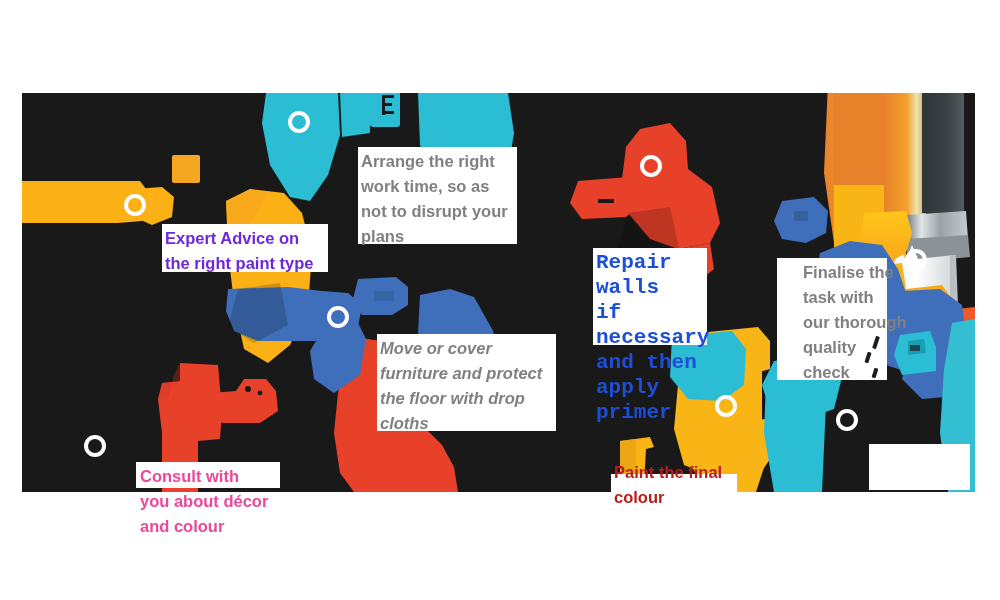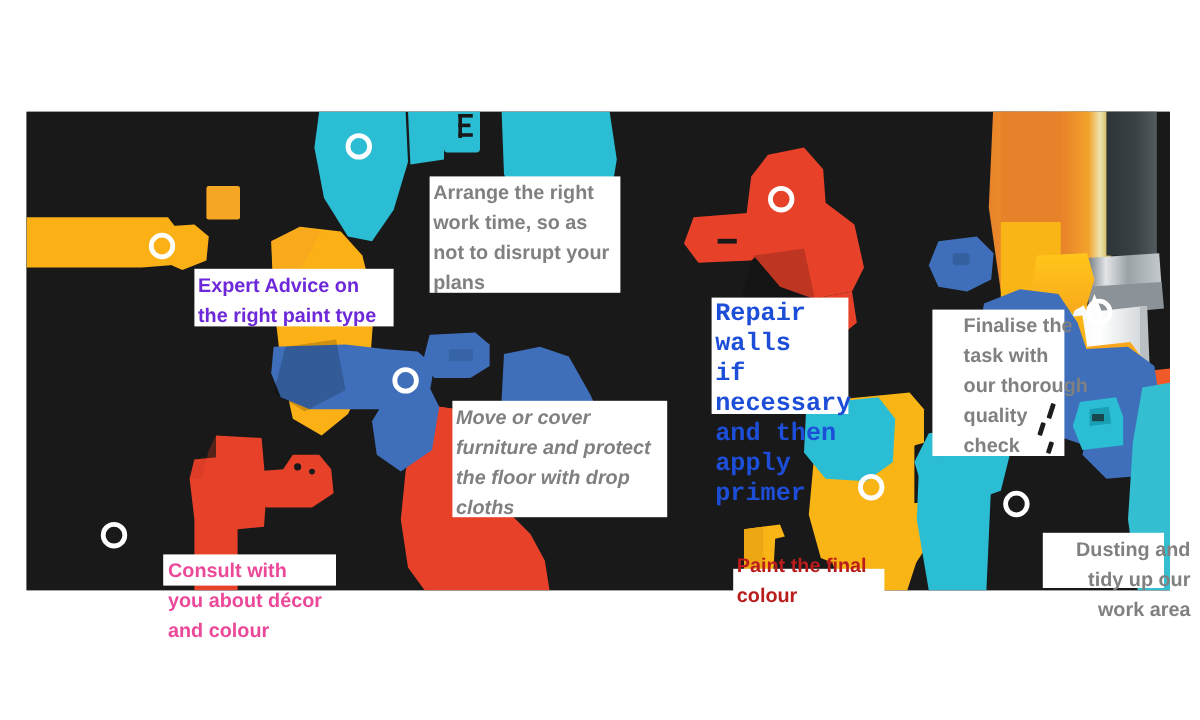--- a/index.html
+++ b/index.html
@@ -251,17 +251,14 @@
     <span class="spark" style="left:96px;top:110px;width:4px;height:10px;transform:rotate(18deg);"></span>
   </div>
   <div style="position:absolute;left:780px;top:260px;width:130px;color:#808080;font-weight:bold;font-size:16.5px;line-height:25px;white-space:pre-line;margin-left:23px;">Finalise the
 task with
 our thorough
 quality
 check</div>
 
   <div class="plate" style="left:869px;top:444px;width:101px;height:46px;">
   </div>
-  <div style="position:absolute;left:872px;top:446px;width:120px;color:#808080;font-weight:bold;font-size:16.5px;line-height:25px;white-space:pre-line;text-align:right;">Dusting and
-tidy up our
-work area</div>
 
 </div>
 
 </body></html>

